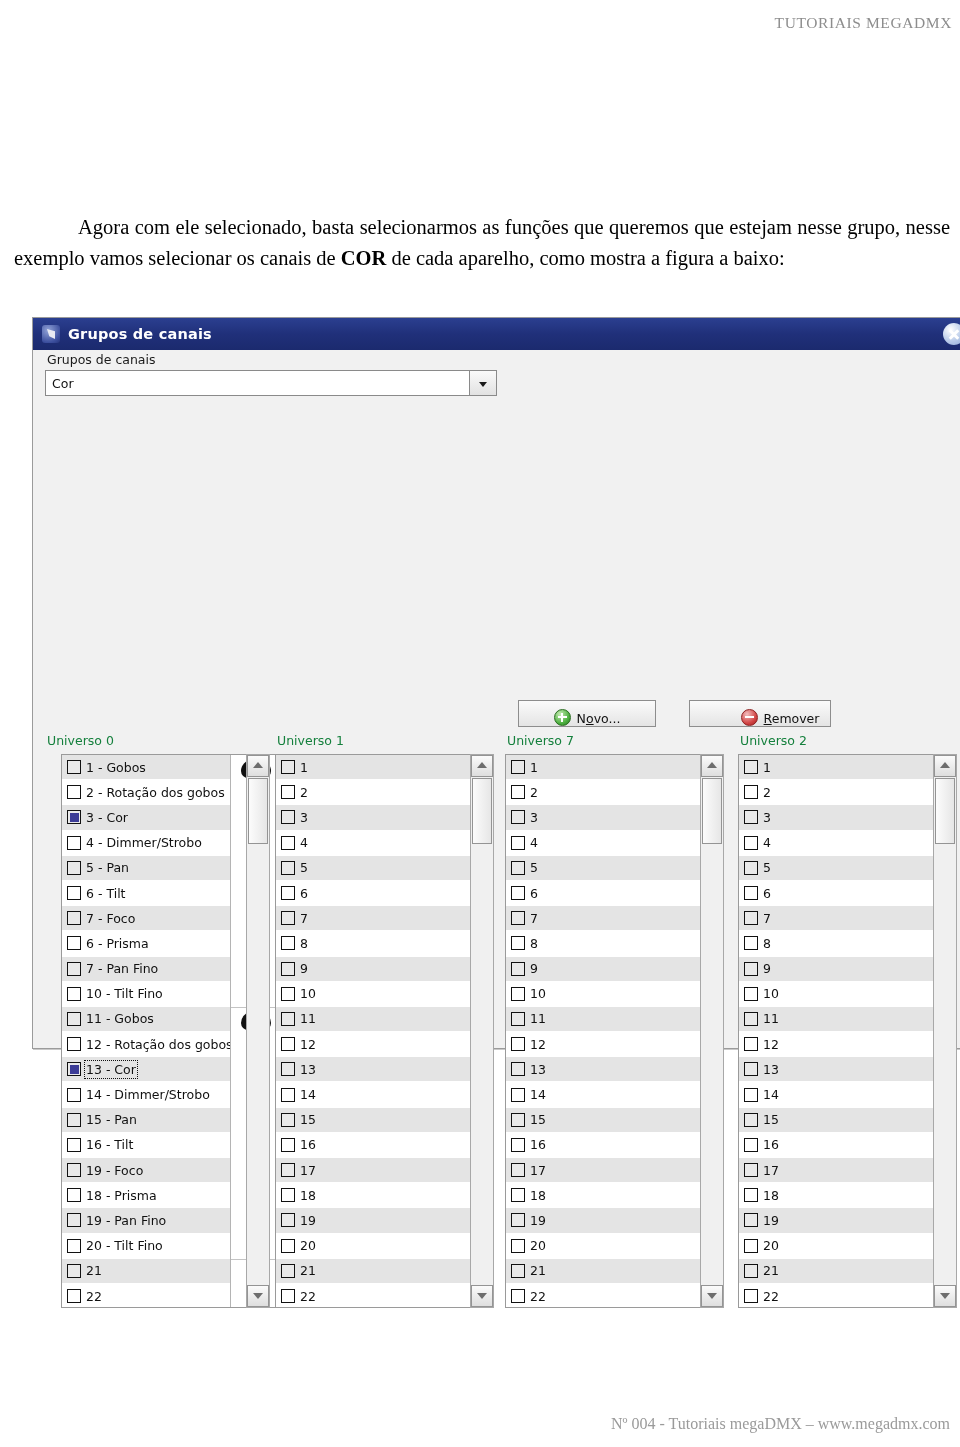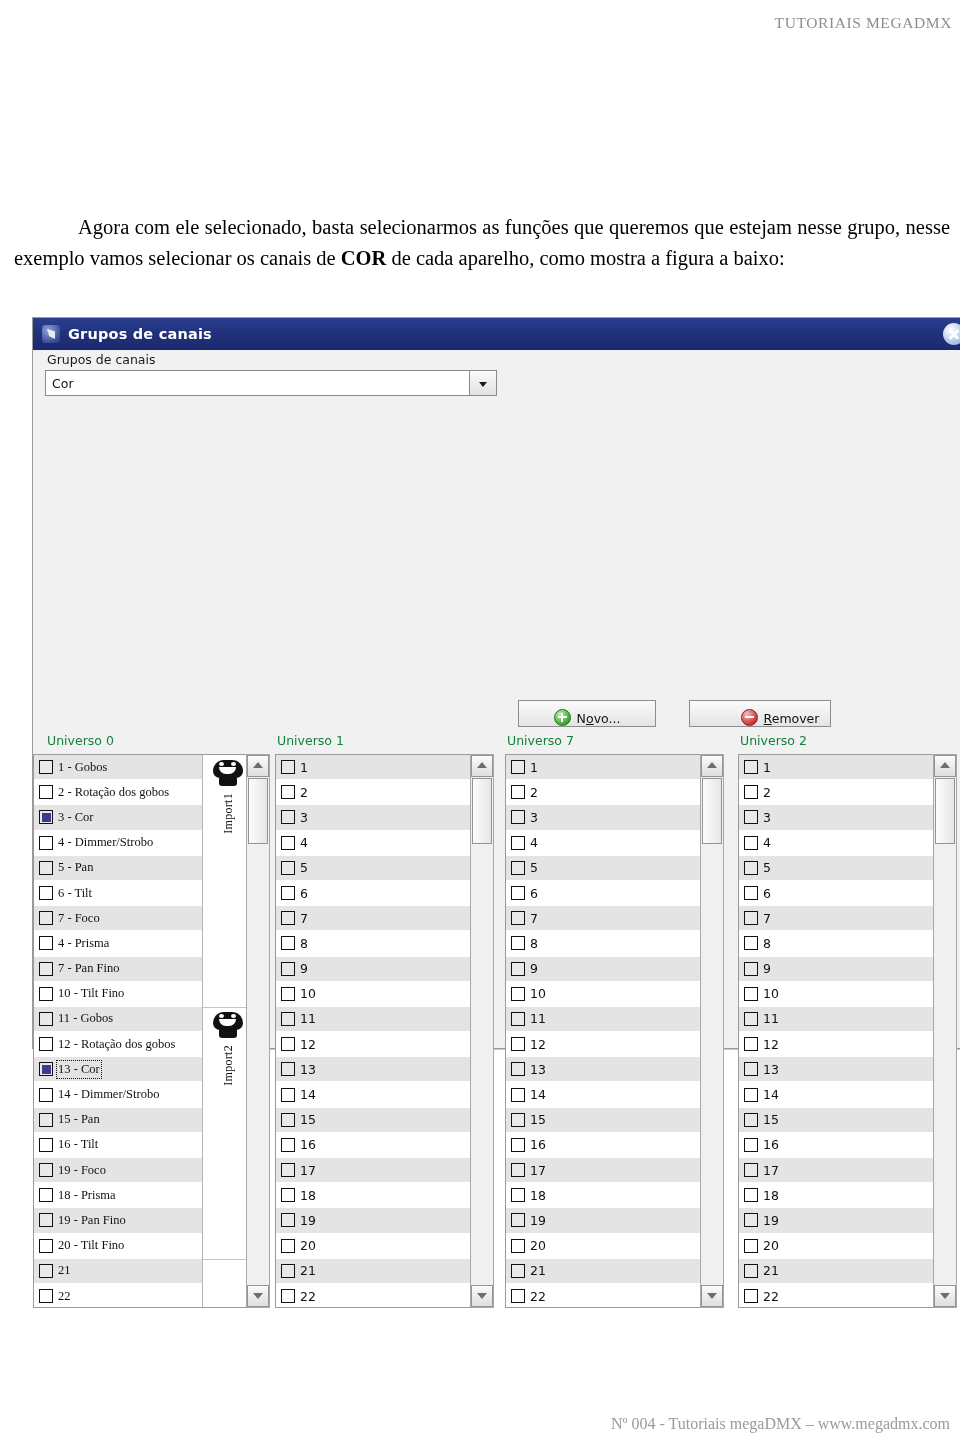--- a/index.html
+++ b/index.html
@@ -437,21 +437,21 @@
     <span><span>N</span><span class="mnem">o</span><span>vo...</span></span>
   </div>
 
   <div class="tool-button" id="btn-remover" style="width:142px; top:382px;">
     <span class="badge badge-red"></span>
     <span><span class="mnem">R</span><span>emover</span></span>
   </div>
 
   <div id="universes-root">
       <div class="universe-header" style="left: 14px; top: 415px;">Universo 0</div>
-      <div class="universe-panel" style="left: 0; width: 220px; font-family: Liberation Serif, serif;">
+      <div class="universe-panel" style="left: 28px; width: 220px;">
         <div class="list-area" style="width: 168px;">
           <div class="chan-row odd">
             <span class="cbox"></span>
             <span class="chan-label">1 - Gobos</span>
           </div>
           <div class="chan-row even">
             <span class="cbox"></span>
             <span class="chan-label">2 - Rotação dos gobos</span>
           </div>
           <div class="chan-row odd">
@@ -469,21 +469,21 @@
           <div class="chan-row even">
             <span class="cbox"></span>
             <span class="chan-label">6 - Tilt</span>
           </div>
           <div class="chan-row odd">
             <span class="cbox"></span>
             <span class="chan-label">7 - Foco</span>
           </div>
           <div class="chan-row even">
             <span class="cbox"></span>
-            <span class="chan-label">4 - Prisma</span>
+            <span class="chan-label">6 - Prisma</span>
           </div>
           <div class="chan-row odd">
             <span class="cbox"></span>
             <span class="chan-label">7 - Pan Fino</span>
           </div>
           <div class="chan-row even">
             <span class="cbox"></span>
             <span class="chan-label">10 - Tilt Fino</span>
           </div>
           <div class="chan-row odd">

